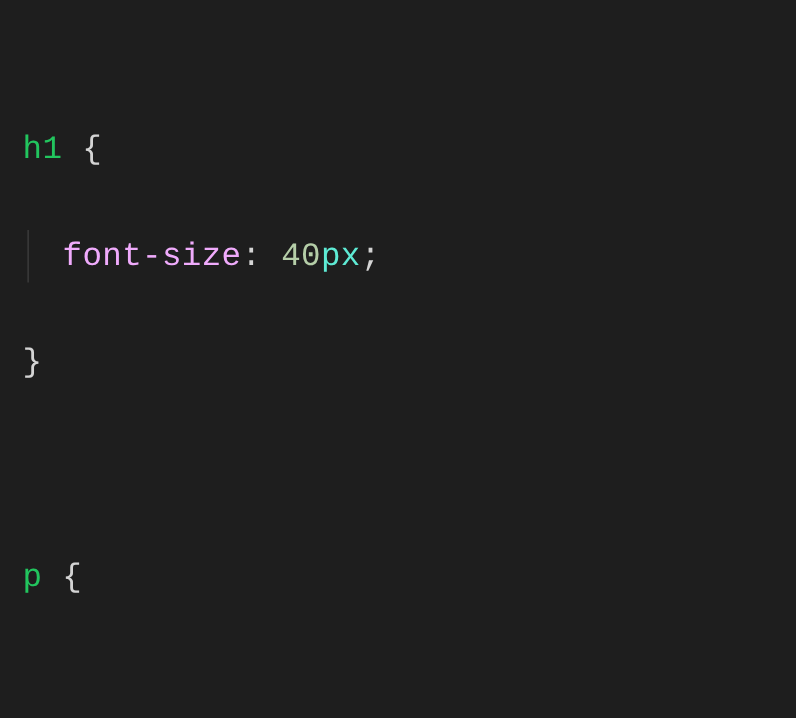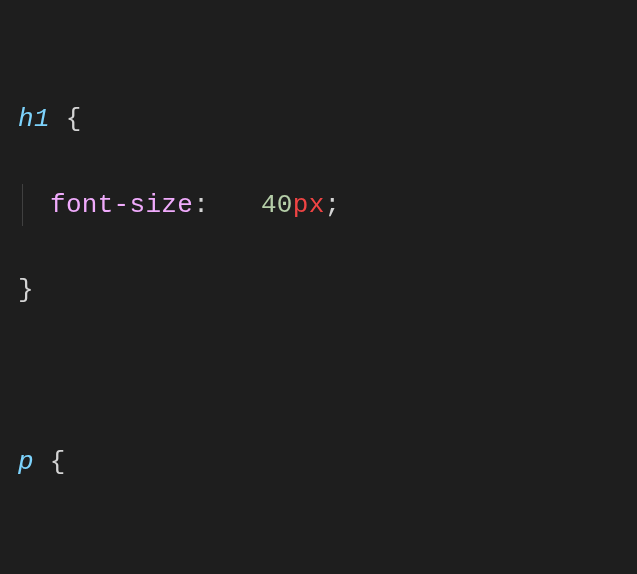--- a/index.html
+++ b/index.html
@@ -19,26 +19,26 @@
   .line { position: relative; }
   .indent-guide {
     position: absolute;
     left: 4px;
     top: 0;
     bottom: 0;
     border-left: 1px solid #404040;
   }
   .indented { padding-left: 32px; }
 
-  .selector { color: #7dd3fc; font-style: italic; }
+  .selector { color: #22c55e; }
   .brace { color: #d4d4d4; }
   .property { color: #f0abfc; }
   .colon { color: #d4d4d4; }
-  .number { color: #b5cea8; margin-left: 36px; }
-  .unit { color: #ef4444; text-align: center; }
+  .number { color: #b5cea8; }
+  .unit { color: #5eead4; text-align: center; }
   .semi { color: #d4d4d4; }
 </style>
 </head>
 <body>
 
 <div class="code-block">
 
 <div class="line"><span class="selector">h1</span><span class="brace"> {</span></div>
 <div class="line indented"><span class="indent-guide"></span><span class="property">font-size</span><span class="colon">:</span><span> </span><span class="number">40</span><span class="unit">px</span><span class="semi">;</span></div>
 <div class="line"><span class="brace">}</span></div>

